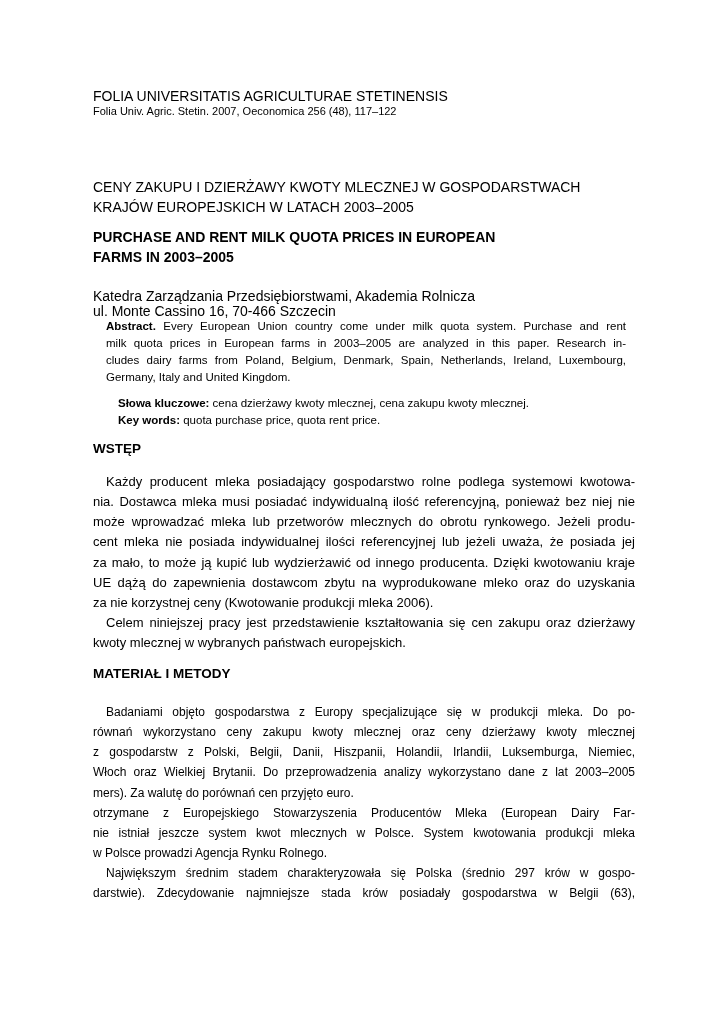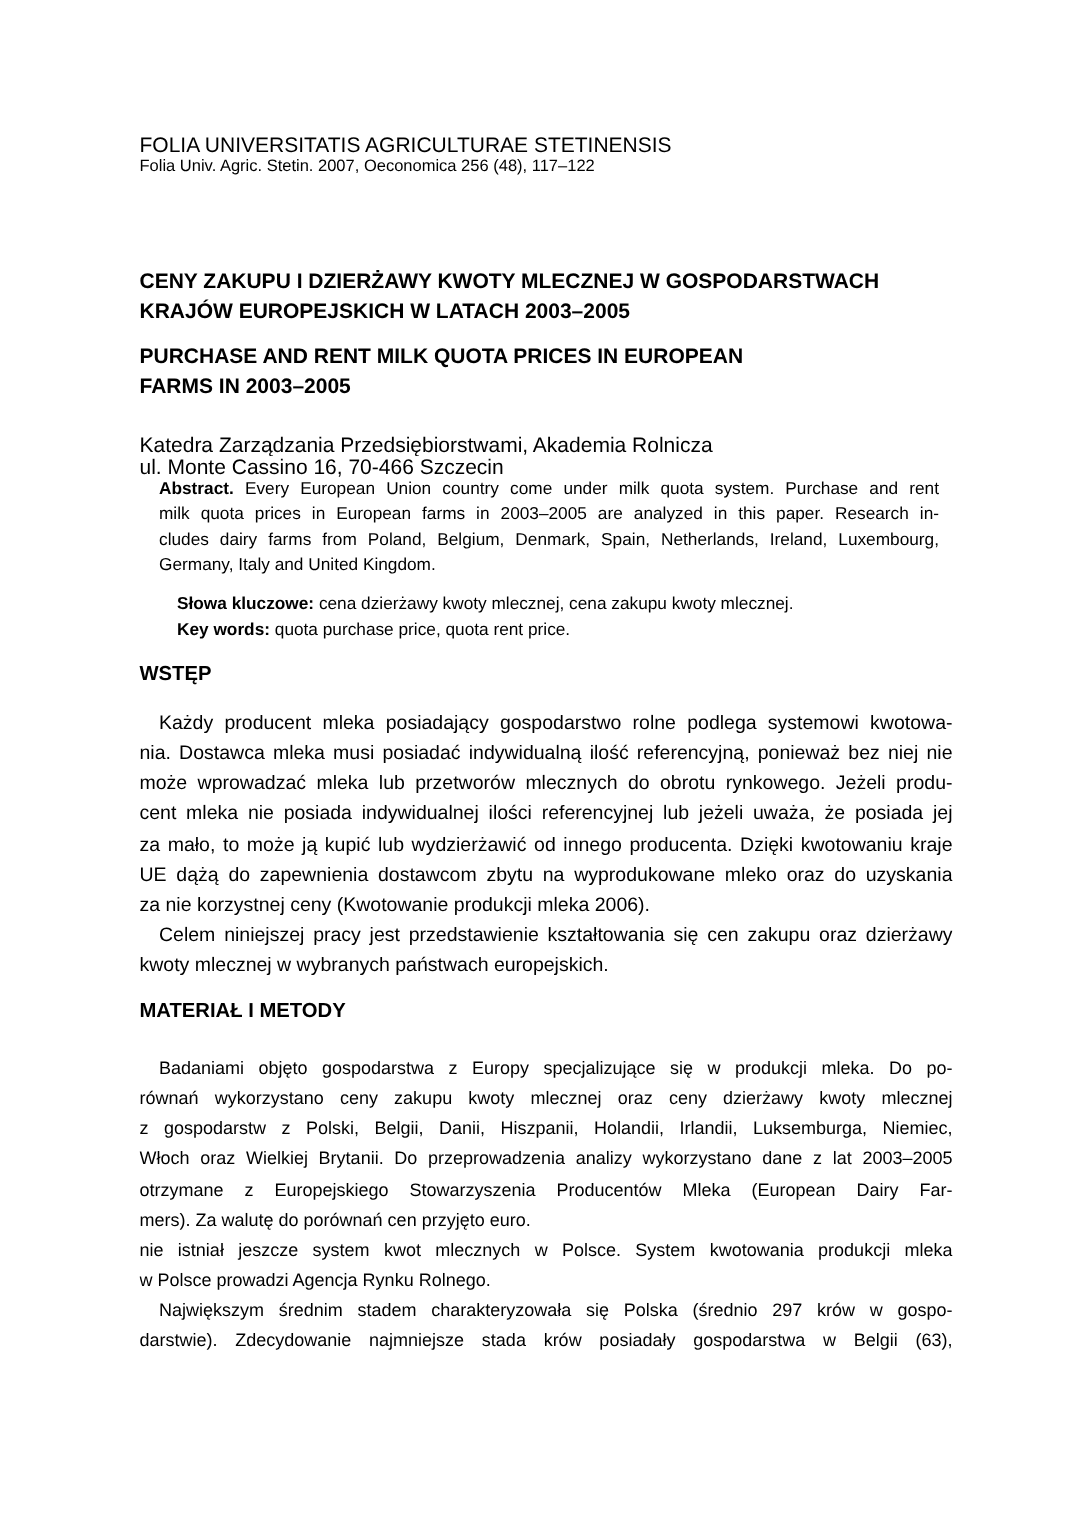--- a/index.html
+++ b/index.html
@@ -18,21 +18,21 @@
   
   .tline { text-align: justify; text-align-last: justify; overflow: hidden; }
   .tline.tlast { text-align-last: left; }
   .justify-all .tline.tlast { text-align-last: justify; }
   .lines-left .tline { text-align: left; text-align-last: left; }
   .p-indent .tline.tfirst { text-indent: 13px; }
 
   #journal-name   { top: 88px;  font-size: 14px; line-height: 17px; }
   #journal-cite   { top: 104px; font-size: 11px; line-height: 15px; }
   #authors        { top: 140px; font-size: 13.5px; line-height: 17px; font-style: italic; }
-  #title-pl       { top: 177px; font-size: 14px; line-height: 20.3px; font-weight: bold; }
+  #title-pl       { top: 177px; font-size: 14px; line-height: 20.3px; font-weight: normal; }
   #title-en       { top: 227px; font-size: 14px; line-height: 20.3px; font-weight: bold; }
   #affiliation    { top: 289px; font-size: 14px; line-height: 14.5px; }
   #abstract       { top: 318px; left: 106px; width: 520px; font-size: 11.5px; line-height: 17px; }
   #keywords       { top: 395px; left: 106px; width: 528px; font-size: 11.5px; line-height: 17px; margin-left: 12px; }
   #heading-wstep  { top: 439px; font-size: 13.5px; line-height: 20px; font-weight: bold; }
   #section-wstep  { top: 472px; font-size: 13px; line-height: 20.15px; }
   #heading-material { top: 664px; font-size: 13.5px; line-height: 20px; font-weight: bold; }
   #section-material { top: 702px; font-size: 12px; line-height: 20.15px; }
 </style>
 </head>
@@ -91,22 +91,22 @@
   </div>
 
   <div class="block lines-left" id="heading-material">MATERIAŁ I METODY</div>
 
   <div class="block" id="section-material">
     <div class="p-indent">
         <div class="tline tfirst">Badaniami objęto gospodarstwa z Europy specjalizujące się w produkcji mleka. Do po-</div>
         <div class="tline">równań wykorzystano ceny zakupu kwoty mlecznej oraz ceny dzierżawy kwoty mlecznej</div>
         <div class="tline">z gospodarstw z Polski, Belgii, Danii, Hiszpanii, Holandii, Irlandii, Luksemburga, Niemiec,</div>
         <div class="tline">Włoch oraz Wielkiej Brytanii. Do przeprowadzenia analizy wykorzystano dane z lat 2003–2005</div>
+        <div class="tline tlast">mers). Za walutę do porównań cen przyjęto euro.</div>
         <div class="tline">otrzymane z Europejskiego Stowarzyszenia Producentów Mleka (European Dairy Far-</div>
-        <div class="tline tlast">mers). Za walutę do porównań cen przyjęto euro.</div>
       </div>
     <div class="p-indent">
         <div class="tline">nie istniał jeszcze system kwot mlecznych w Polsce. System kwotowania produkcji mleka</div>
         <div class="tline tlast">w Polsce prowadzi Agencja Rynku Rolnego.</div>
       </div>
     <div class="p-indent justify-all">
         <div class="tline tfirst">Największym średnim stadem charakteryzowała się Polska (średnio 297 krów w gospo-</div>
         <div class="tline tlast">darstwie). Zdecydowanie najmniejsze stada krów posiadały gospodarstwa w Belgii (63),</div>
       </div>
   </div>

